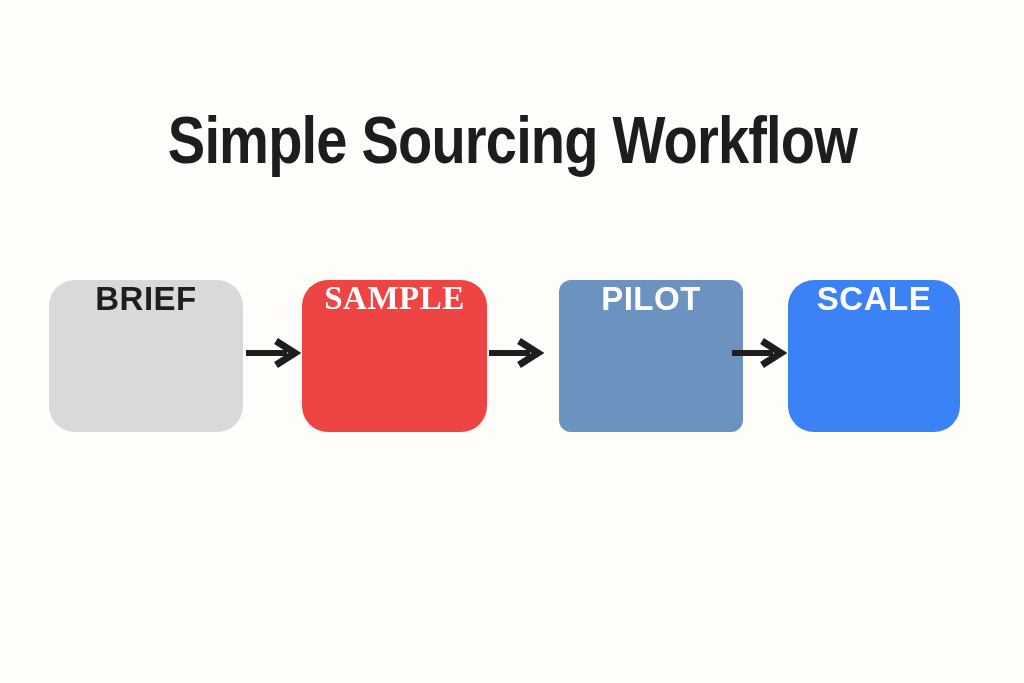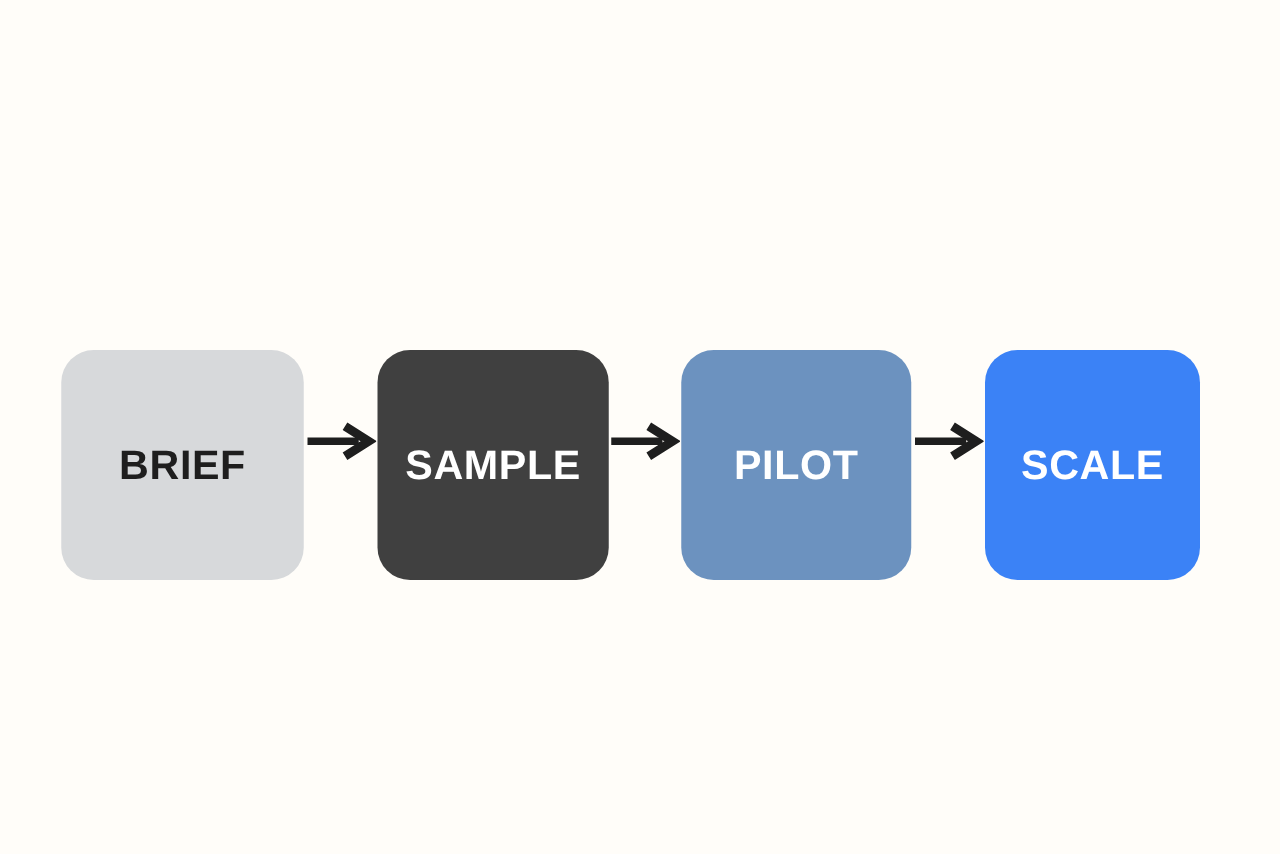--- a/index.html
+++ b/index.html
@@ -31,65 +31,68 @@
     font-size: 66px;
     font-weight: 700;
     letter-spacing: -1px;
     transform: scaleX(0.85);
     transform-origin: 50% 50%;
     white-space: nowrap;
   }
   .step {
     position: absolute;
     top: 280px;
-    height: 184px;
+    height: 152px;
     border-radius: 26px;
     display: flex;
-    align-items: center;
+    align-items: flex-start;
     justify-content: center;
   }
   .step .label {
     font-size: 33px;
     font-weight: 700;
     letter-spacing: 0.5px;
     white-space: nowrap;
   }
   .step-0 { left: 49px;  width: 194px; }
   .step-1 { left: 302px; width: 185px; }
-  .step-2 { left: 545px; width: 184px; }
+  .step-2 { left: 559px; width: 184px; border-radius: 12px; }
   .step-3 { left: 788px; width: 172px; }
   .arrow {
     position: absolute;
     top: 335px;
     width: 56px;
     height: 36px;
   }
   .arrow-0 { left: 245px; }
   .arrow-1 { left: 488px; }
   .arrow-2 { left: 731px; }
   .arrow svg { display: block; width: 56px; height: 36px; }
 </style>
 </head>
 <body style="background: rgb(255, 253, 249);">
 
 <div class="canvas">
 
+  <div class="title-wrap">
+    <h1 class="title" style="color: rgb(29, 29, 31);">Simple Sourcing Workflow</h1>
+  </div>
 
   <div class="step step-0" style="background: rgb(215, 217, 219);">
     <span class="label" style="color: rgb(30, 30, 30);">BRIEF</span>
   </div>
 
   <div class="arrow arrow-0">
     <svg viewBox="0 0 56 36" xmlns="http://www.w3.org/2000/svg">
       <line x1="1" y1="18" x2="42" y2="18" stroke-width="6" fill="none" stroke="#1E1E1E"></line>
       <polyline points="31,6 50,18 31,30" stroke-width="7" fill="none" stroke-linejoin="miter" stroke="#1E1E1E"></polyline>
     </svg>
   </div>
 
-  <div class="step step-1" style="background: #404040;">
+  <div class="step step-1" style="background: #ef4444; font-family: Liberation Serif, serif;">
     <span class="label" style="color: rgb(255, 255, 255);">SAMPLE</span>
   </div>
 
   <div class="arrow arrow-1">
     <svg viewBox="0 0 56 36" xmlns="http://www.w3.org/2000/svg">
       <line x1="1" y1="18" x2="42" y2="18" stroke-width="6" fill="none" stroke="#1E1E1E"></line>
       <polyline points="31,6 50,18 31,30" stroke-width="7" fill="none" stroke-linejoin="miter" stroke="#1E1E1E"></polyline>
     </svg>
   </div>
 

